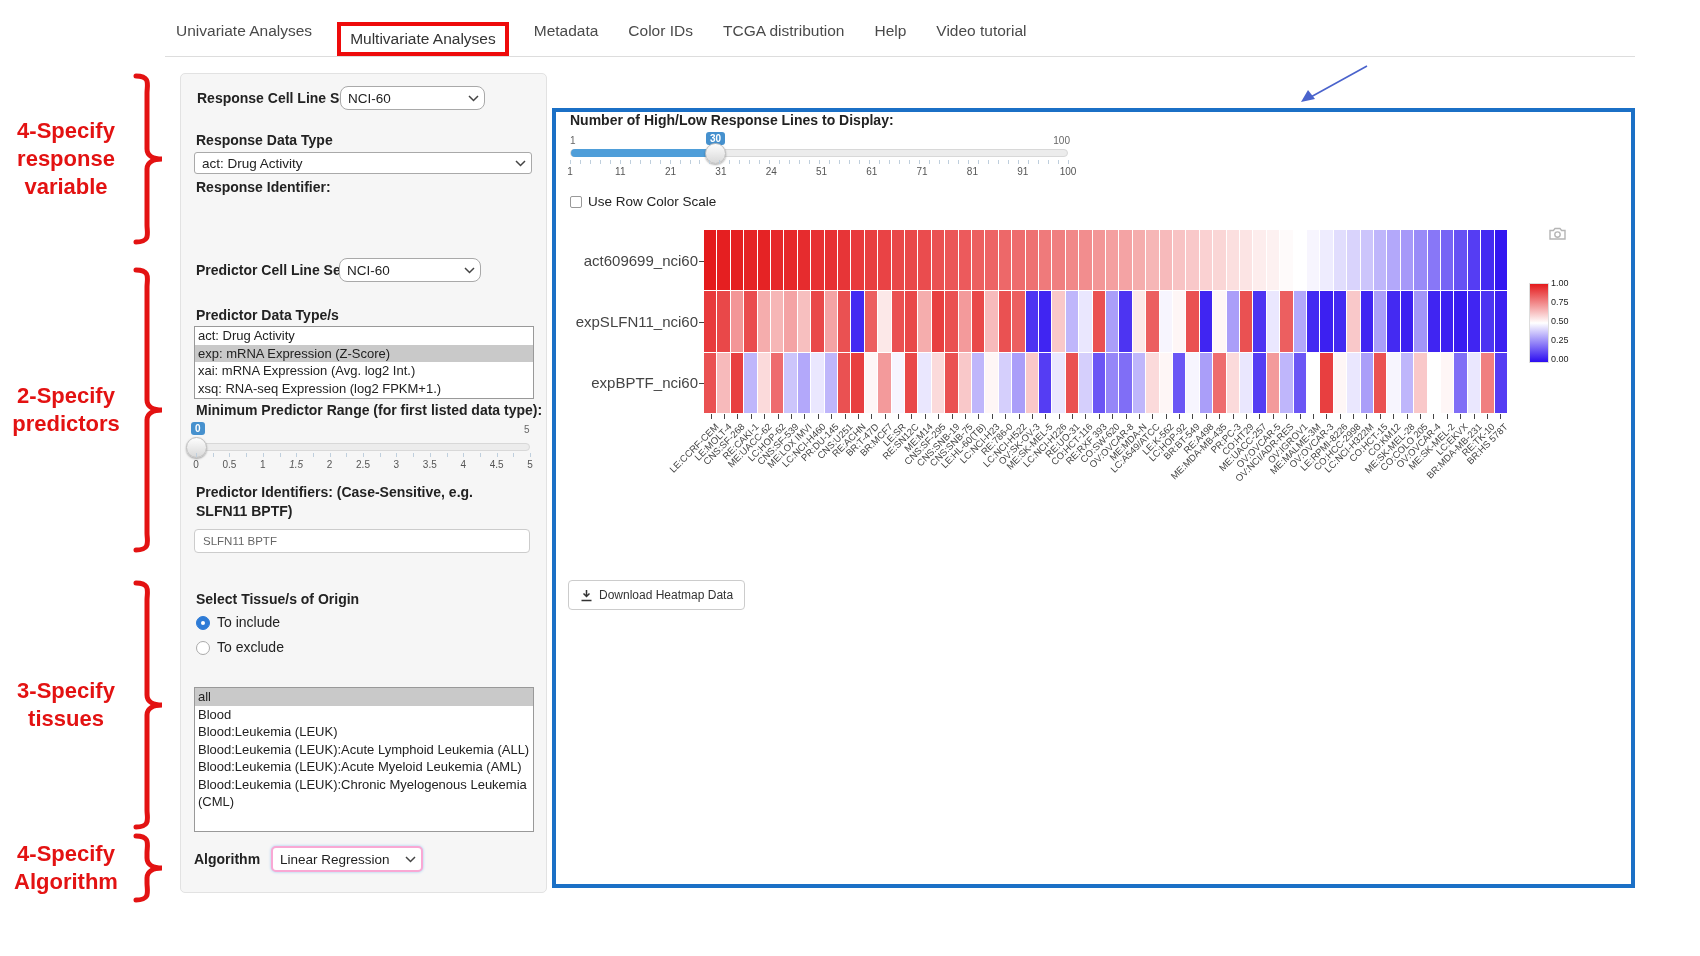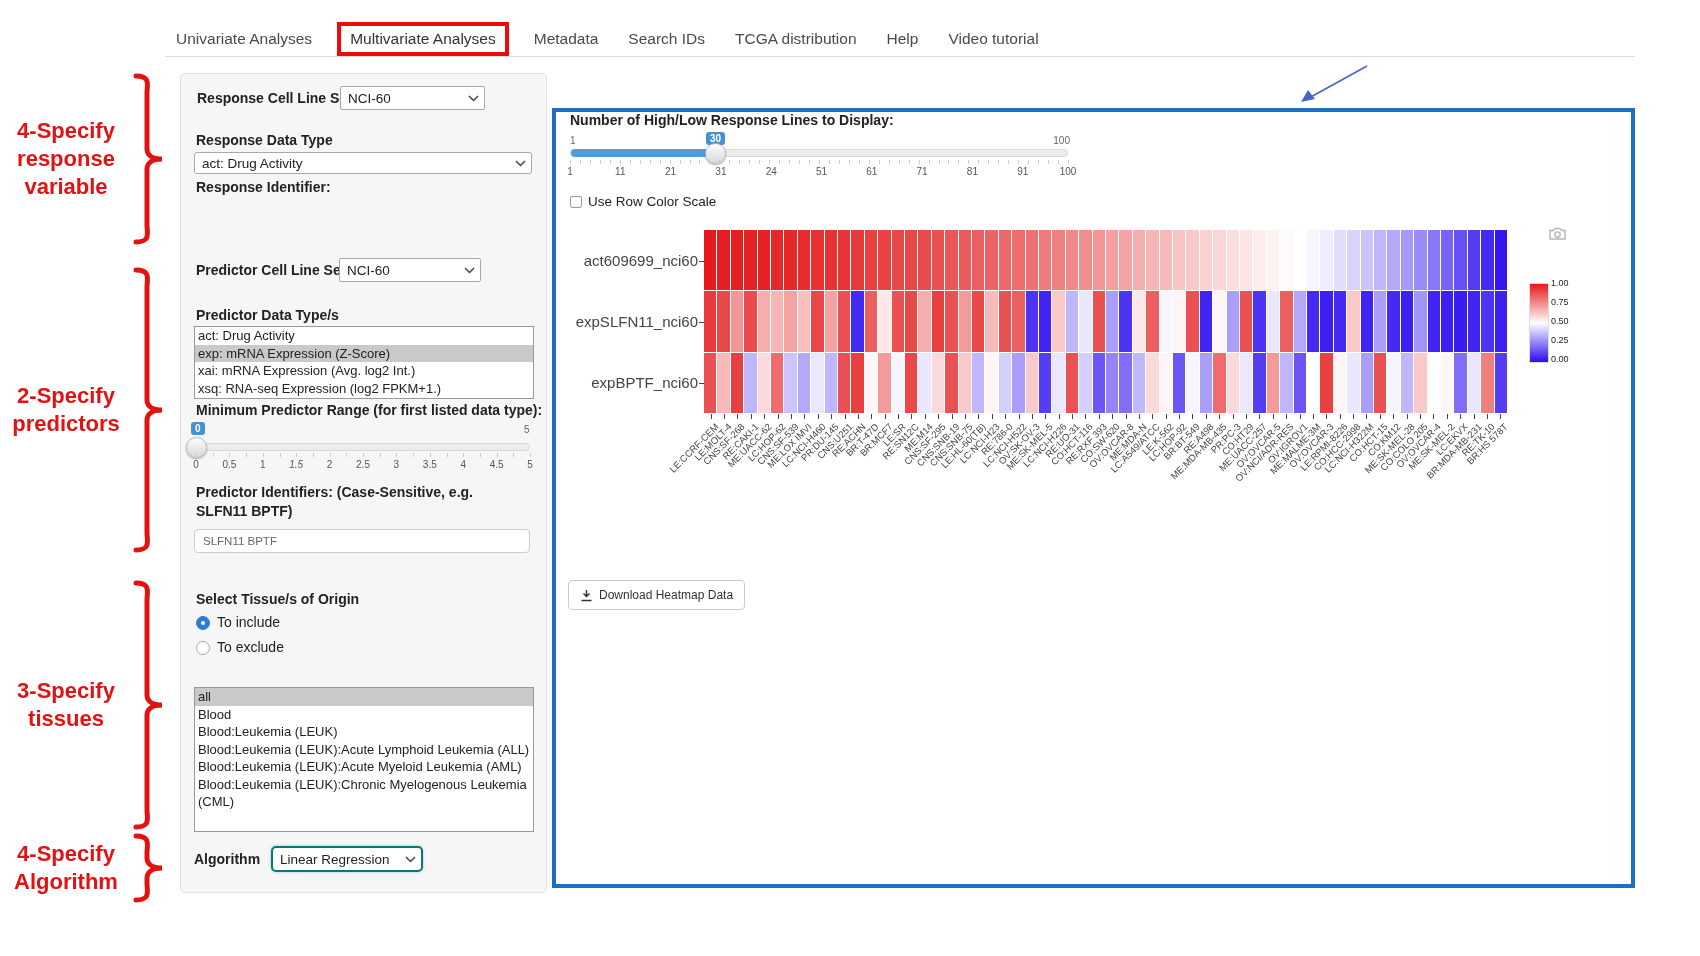--- a/index.html
+++ b/index.html
@@ -1,36 +1,36 @@
 <!DOCTYPE html>
 <html><head>
 <meta charset="utf-8">
 <style>
   html,body{margin:0;padding:0;background:#fff;}
   #app{position:relative;width:1700px;height:956px;overflow:hidden;
        font-family:"Liberation Sans","DejaVu Sans",sans-serif;color:#333;}
   .abs{position:absolute;}
   
   .hairline{position:absolute;height:1px;background:#ddd;}
-  .topnav{position:absolute;left:176px;top:22px;display:flex;align-items:center;gap:30px;
+  .topnav{position:absolute;left:176px;top:22px;display:flex;align-items:flex-start;gap:30px;
           font-size:15.5px;color:#4a4a4a;white-space:nowrap;}
   .nav-item{cursor:pointer;}
   .nav-item.red-box{border:4px solid #ee0a0a;padding:4px 9px;margin:0 -5px;color:#333;}
   
   .page-title{position:absolute;left:1120px;top:26px;width:500px;font-size:26px;font-weight:bold;color:#1268b5;}
   .step-label{position:absolute;left:6px;width:120px;text-align:center;font-size:22px;line-height:28px;
               font-weight:bold;color:#e31212;}
   
   .panel{position:absolute;left:180px;top:73px;width:365px;height:818px;background:#f6f6f6;
          border:1px solid #e2e2e2;border-radius:5px;}
   .flabel{position:absolute;font-size:14px;font-weight:bold;color:#222;}
-  .select{position:absolute;background:#fff;border:1px solid #a9a9a9;border-radius:2px;height:22px;
+  .select{position:absolute;background:#fff;border:1px solid #a9a9a9;border-radius:8px;height:22px;
           display:flex;align-items:center;justify-content:space-between;padding:0 5px 0 7px;
           font-size:13.5px;color:#222;cursor:pointer;}
-  .select.focus{border:2px solid #0f766e;box-shadow:0 0 3px #9cc5ef;}
+  .select.focus{border:2px solid #f9a8d4;box-shadow:0 0 3px #9cc5ef;}
   .listbox{position:absolute;background:#fff;border:1px solid #999;font-size:13px;line-height:17.5px;
            color:#222;overflow:hidden;}
   .listbox .opt{padding:0 3px;cursor:pointer;}
   .listbox .opt.sel{background:#c9c9c9;}
   .tinput{position:absolute;background:#fff;border:1px solid #ccc;border-radius:4px;height:24px;
           font-size:11.5px;color:#666;padding:0 8px;font-family:"Liberation Sans",sans-serif;box-sizing:border-box;}
   .radio{position:absolute;width:14px;height:14px;border-radius:50%;background:#fff;border:1px solid #aaa;box-sizing:border-box;cursor:pointer;}
   .radio.on{background:#2e7bd6;border-color:#2e7bd6;}
   .radio.on::after{content:"";position:absolute;left:4px;top:4px;width:4px;height:4px;border-radius:50%;background:#fff;}
   .rlabel{position:absolute;font-size:14px;color:#222;}
@@ -70,21 +70,21 @@
 </head>
 <body>
 
 <div id="app">
 
   <div class="hairline" style="left:165px;top:56px;width:1470px;"></div>
   <div class="topnav">
       <span class="nav-item">Univariate Analyses</span>
       <span class="nav-item red-box">Multivariate Analyses</span>
       <span class="nav-item">Metadata</span>
-      <span class="nav-item">Search IDs</span>
+      <span class="nav-item">Color IDs</span>
       <span class="nav-item">TCGA distribution</span>
       <span class="nav-item">Help</span>
       <span class="nav-item">Video tutorial</span>
     </div>
 
   <svg class="abs" style="left:1295px;top:60px;" width="80" height="50">
     <line x1="72" y1="6" x2="14" y2="38" stroke="#4a63cc" stroke-width="1.6"></line>
     <polygon points="6,42 20,39 13,30" fill="#4a63cc"></polygon>
   </svg>
   <div id="steps-layer">

